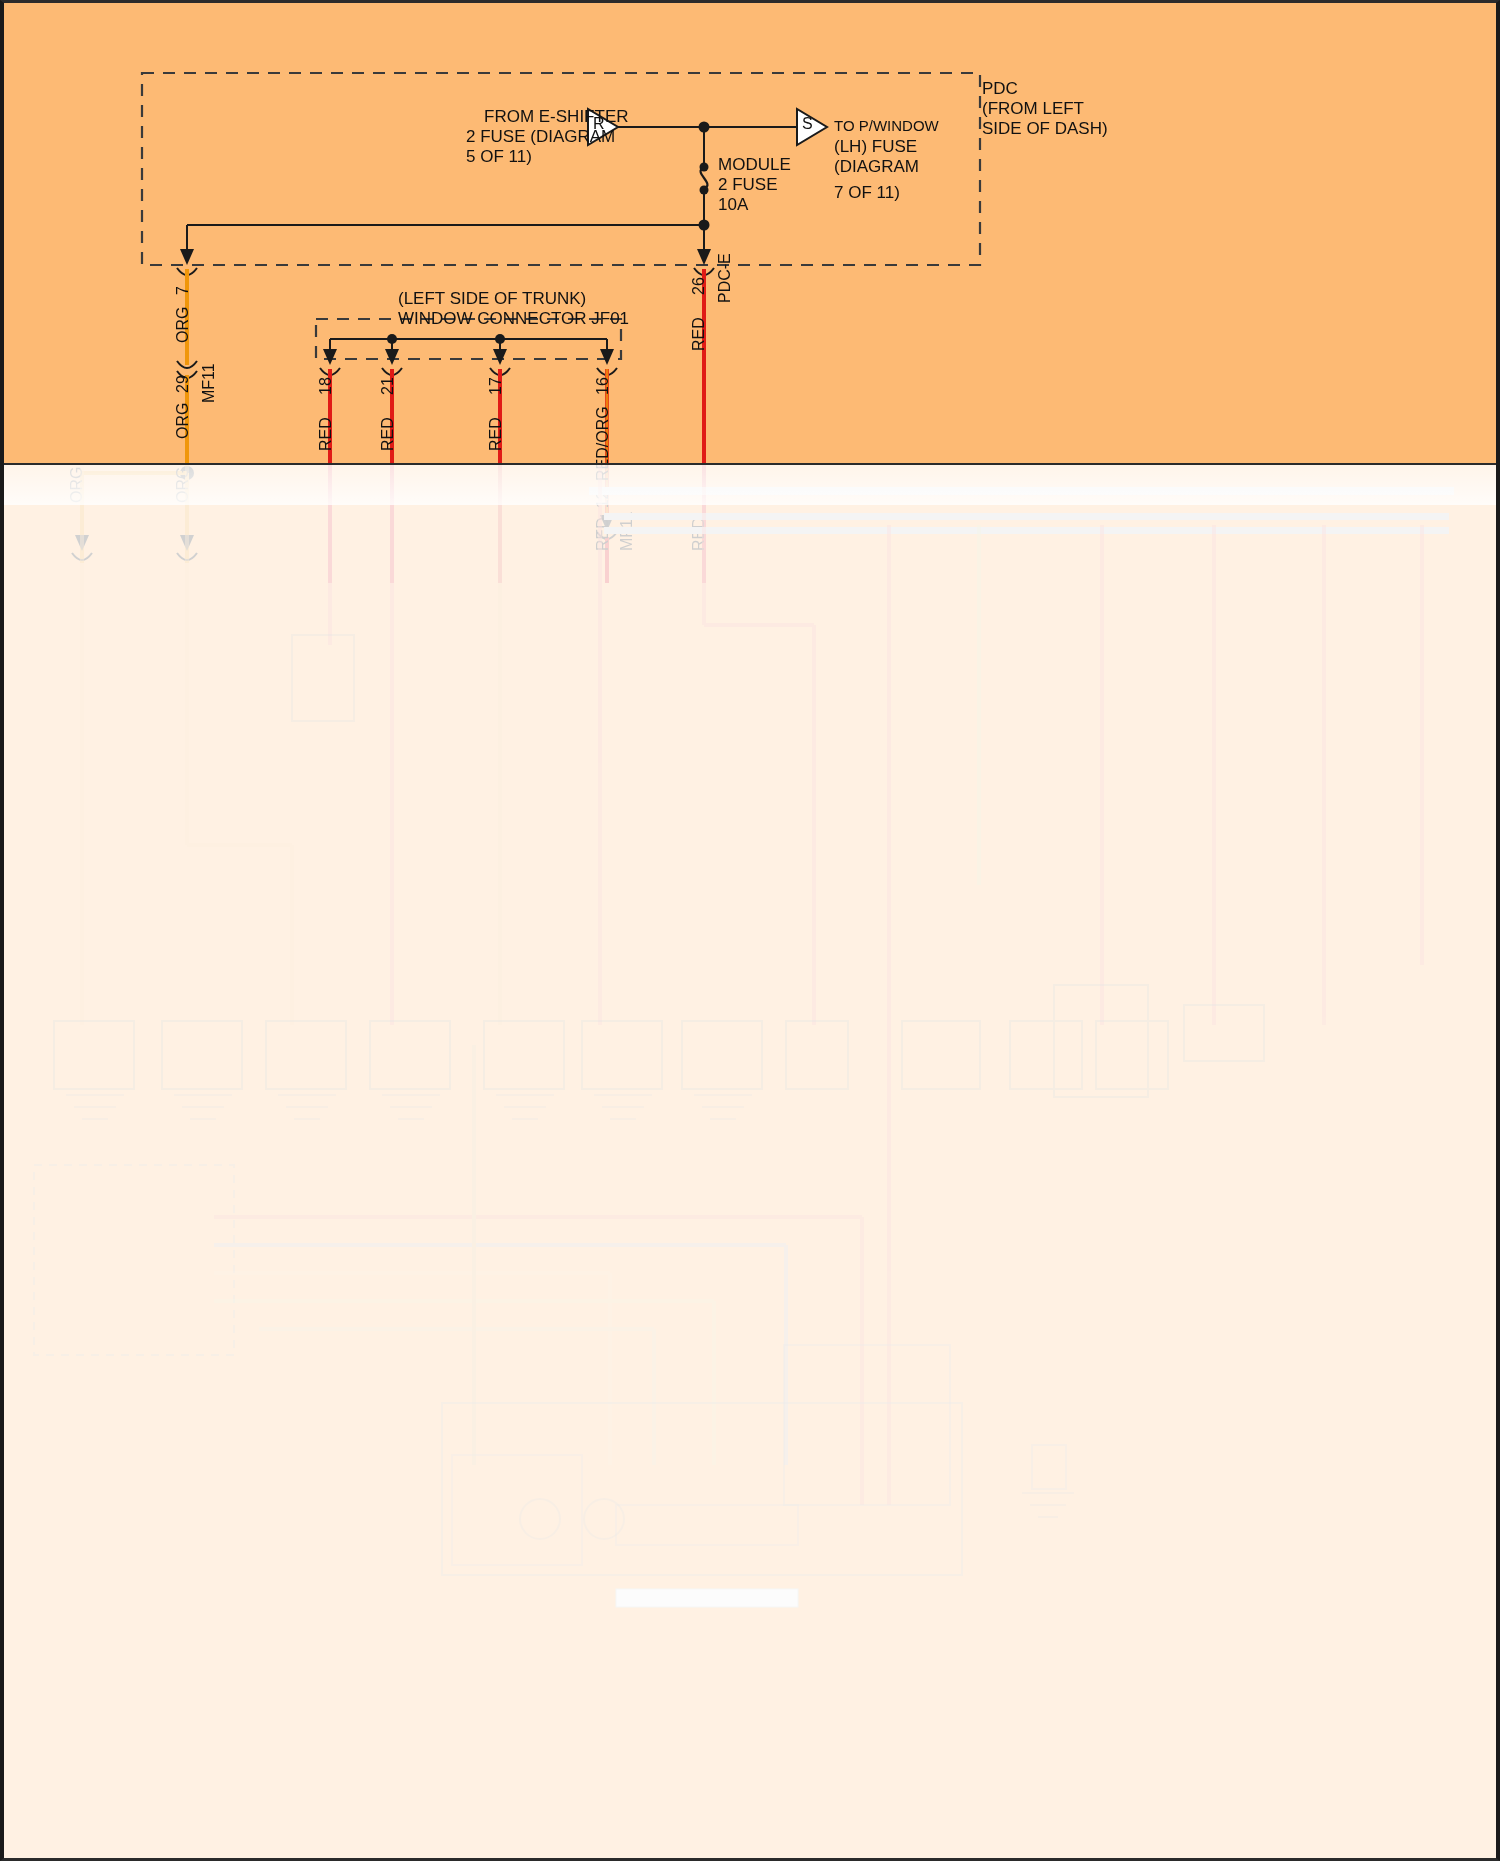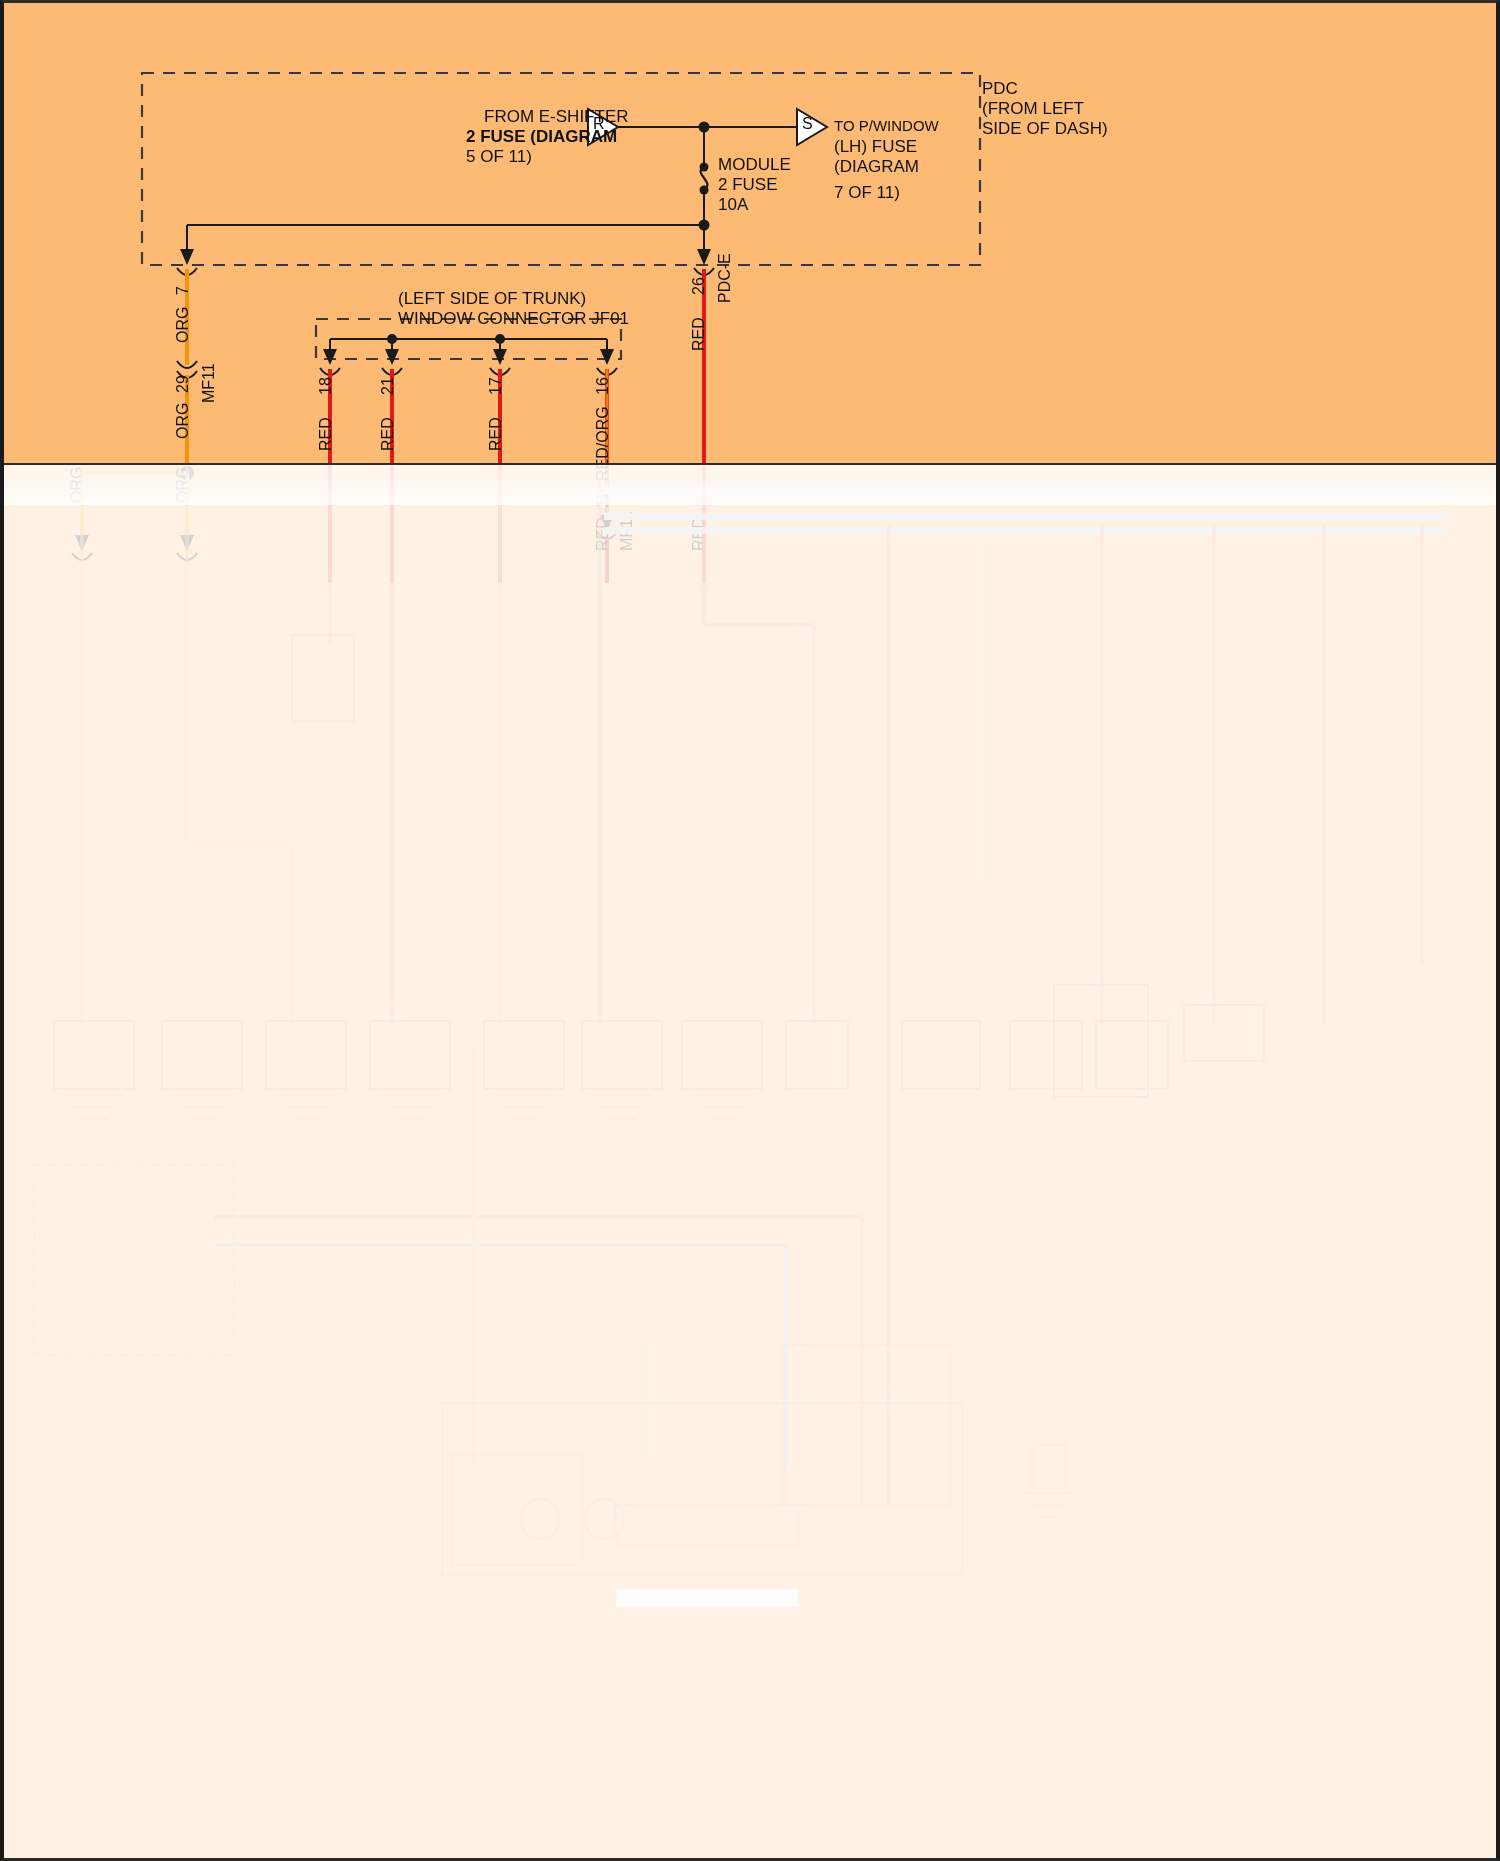--- a/index.html
+++ b/index.html
@@ -127,21 +127,21 @@
 
     <line x1="700" y1="266" x2="700" y2="580" stroke="#E01B16" stroke-width="4"></line>
 
   </svg>
 
   <div class="txt" style="left:978px;top:76px;font-size:17px;">PDC</div>
   <div class="txt" style="left:978px;top:96px;font-size:17px;">(FROM LEFT</div>
   <div class="txt" style="left:978px;top:116px;font-size:17px;">SIDE OF DASH)</div>
 
   <div class="txt" style="left:480px;top:104px;font-size:17px;text-align:right;width:100px;">FROM E-SHIFTER</div>
-  <div class="txt" style="left:462px;top:124px;font-size:17px;text-align:right;width:118px;font-weight:bold;">2 FUSE (DIAGRAM</div>
+  <div class="txt" style="left:462px;top:124px;font-size:17px;text-align:right;width:118px;">2 FUSE (DIAGRAM</div>
   <div class="txt" style="left:462px;top:144px;font-size:17px;width:118px;">5 OF 11)</div>
   <div class="txt" style="left:589px;top:112px;font-size:16px;">R</div>
 
   <div class="txt" style="left:798px;top:112px;font-size:16px;">S</div>
   <div class="txt" style="left:830px;top:114px;font-size:15px;">TO P/WINDOW</div>
   <div class="txt" style="left:830px;top:134px;font-size:17px;text-align:right;">(LH) FUSE</div>
   <div class="txt" style="left:830px;top:154px;font-size:17px;">(DIAGRAM</div>
   <div class="txt" style="left:830px;top:180px;font-size:17px;">7 OF 11)</div>
 
   <div class="txt" style="left:714px;top:152px;font-size:17px;">MODULE</div>

